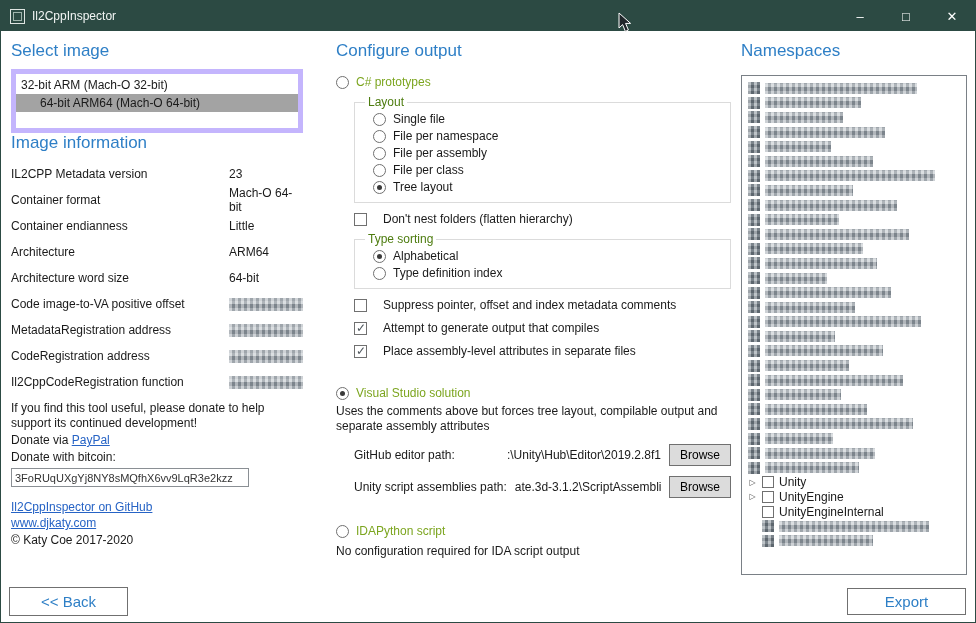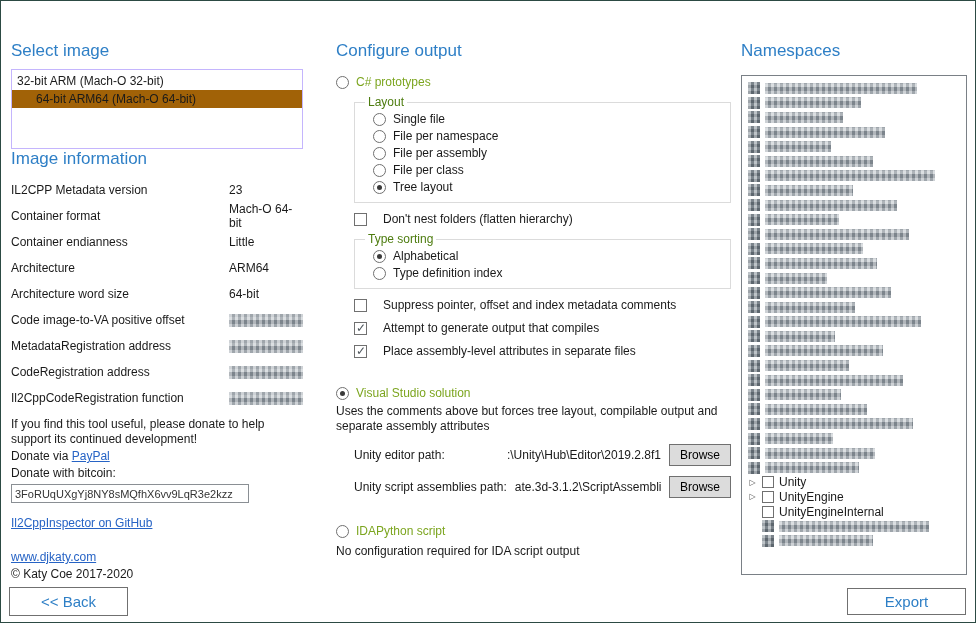--- a/index.html
+++ b/index.html
@@ -28,23 +28,23 @@
   .cb { width:13px; height:13px; border:1px solid #707070; background:#fff; position:relative;
         flex:none; display:inline-block; }
   .cb.checked::after { content:"\2713"; position:absolute; top:-2px; left:1px; font-size:12px; color:#50585e; }
   .mosaic { display:inline-block; height:13px;
     background-image:
       repeating-linear-gradient(90deg, rgba(255,255,255,0.30) 0 3px, rgba(40,50,60,0.18) 3px 6px),
       repeating-linear-gradient(0deg, #b9bfc4 0 3px, #8f979e 3px 7px, #ccd1d5 7px 10px); }
 
   
   .col-left { position:absolute; left:10px; top:40px; width:292px; }
-  .listbox { border:1px solid #c4b5fd; height:80px; margin-top:8px; padding-top:2px; overflow:hidden; }
+  .listbox { border:5px solid #c4b5fd; height:64px; margin-top:8px; padding-top:2px; overflow:hidden; }
   .list-item { padding:1px 5px; height:18px; line-height:16px; white-space:nowrap; }
-  .list-item.selected { background:#a16207;padding-left:24px; }
+  .list-item.selected { background:#a3a3a3;padding-left:24px; }
   .heading-2 { margin-top:16px; }
   .info-table { margin-top:8px; }
   .info-row { display:flex; align-items:center; height:26px; }
   .info-label { width:218px; flex:none; }
   .value-mosaic { width:95px; }
   .smalltext { margin-top:6px; line-height:15px; }
   .inline-line { margin-top:2px; line-height:15px; }
   .bitcoin-input { width:238px; height:19px; margin-top:3px; border:1px solid #8a8f94;
                    font-family:inherit; font-size:11px; color:#333; padding:0 3px; }
   .links-block { margin-top:12px; line-height:16px; }
@@ -87,20 +87,32 @@
       repeating-linear-gradient(90deg, rgba(255,255,255,0.25) 0 3px, rgba(20,30,40,0.30) 3px 6px),
       repeating-linear-gradient(0deg, #7d868d 0 3px, #a8b0b6 3px 6px); }
   .text-mosaic { height:11px; }
   .ns-label { white-space:nowrap; }
 </style>
 </head>
 <body>
 
 <div class="window">
 
+  <div class="titlebar">
+    <span class="app-icon"></span>
+    <span class="title">Il2CppInspector</span>
+    <div class="win-controls">
+      <button class="win-btn">–</button>
+      <button class="win-btn">□</button>
+      <button class="win-btn">✕</button>
+    </div>
+    <svg class="cursor" width="15" height="21" viewBox="0 0 15 21">
+      <polygon points="1,1 1,16 4.6,12.6 7.4,19.4 10.4,18 7.6,11.4 12.6,11.4" fill="#20262a" stroke="#ffffff" stroke-width="1"></polygon>
+    </svg>
+  </div>
 
   <div class="col-left">
     <h1 class="section">Select image</h1>
 
     <div class="listbox">
       <div class="list-item">32-bit ARM (Mach-O 32-bit)</div>
       <div class="list-item selected">64-bit ARM64 (Mach-O 64-bit)</div>
     </div>
 
     <h1 class="section heading-2">Image information</h1>
@@ -144,21 +156,21 @@
       </div>
     </div>
 
     <p class="smalltext">If you find this tool useful, please donate to help support its continued development!</p>
     <p class="inline-line"><span>Donate via </span><a class="link" href="#">PayPal</a></p>
     <p class="inline-line">Donate with bitcoin:</p>
     <input class="bitcoin-input" type="text" value="3FoRUqUXgYj8NY8sMQfhX6vv9LqR3e2kzz" style="">
 
     <div class="links-block">
       <a class="link" href="#">Il2CppInspector on GitHub</a><br>
-      <a class="link" href="#" style="margin-top:18px">www.djkaty.com</a>
+      <a class="link" href="#" style="margin-top:0">www.djkaty.com</a>
       <p class="copyright">© Katy Coe 2017-2020</p>
     </div>
   </div>
 
   <button class="big-btn back">&lt;&lt; Back</button>
 
   <div class="col-mid">
     <h1 class="section">Configure output</h1>
 
     <label class="radio-line mt14">
@@ -220,21 +232,21 @@
       <span>Place assembly-level attributes in separate files</span>
     </label>
 
     <label class="radio-line mt28">
       <span class="rb checked"></span>
       <span class="green-label">Visual Studio solution</span>
     </label>
     <p class="vs-desc">Uses the comments above but forces tree layout, compilable output and separate assembly attributes</p>
 
     <div class="path-row mt12">
-      <span class="path-label">Unity editor path:</span>
+      <span class="path-label">GitHub editor path:</span>
       <span class="path-value">:\Unity\Hub\Editor\2019.2.8f1</span>
       <button class="browse-btn">Browse</button>
     </div>
     <div class="path-row">
       <span class="path-label">Unity script assemblies path:</span>
       <span class="path-value">ate.3d-3.1.2\ScriptAssemblies</span>
       <button class="browse-btn">Browse</button>
     </div>
 
     <label class="radio-line mt26">

